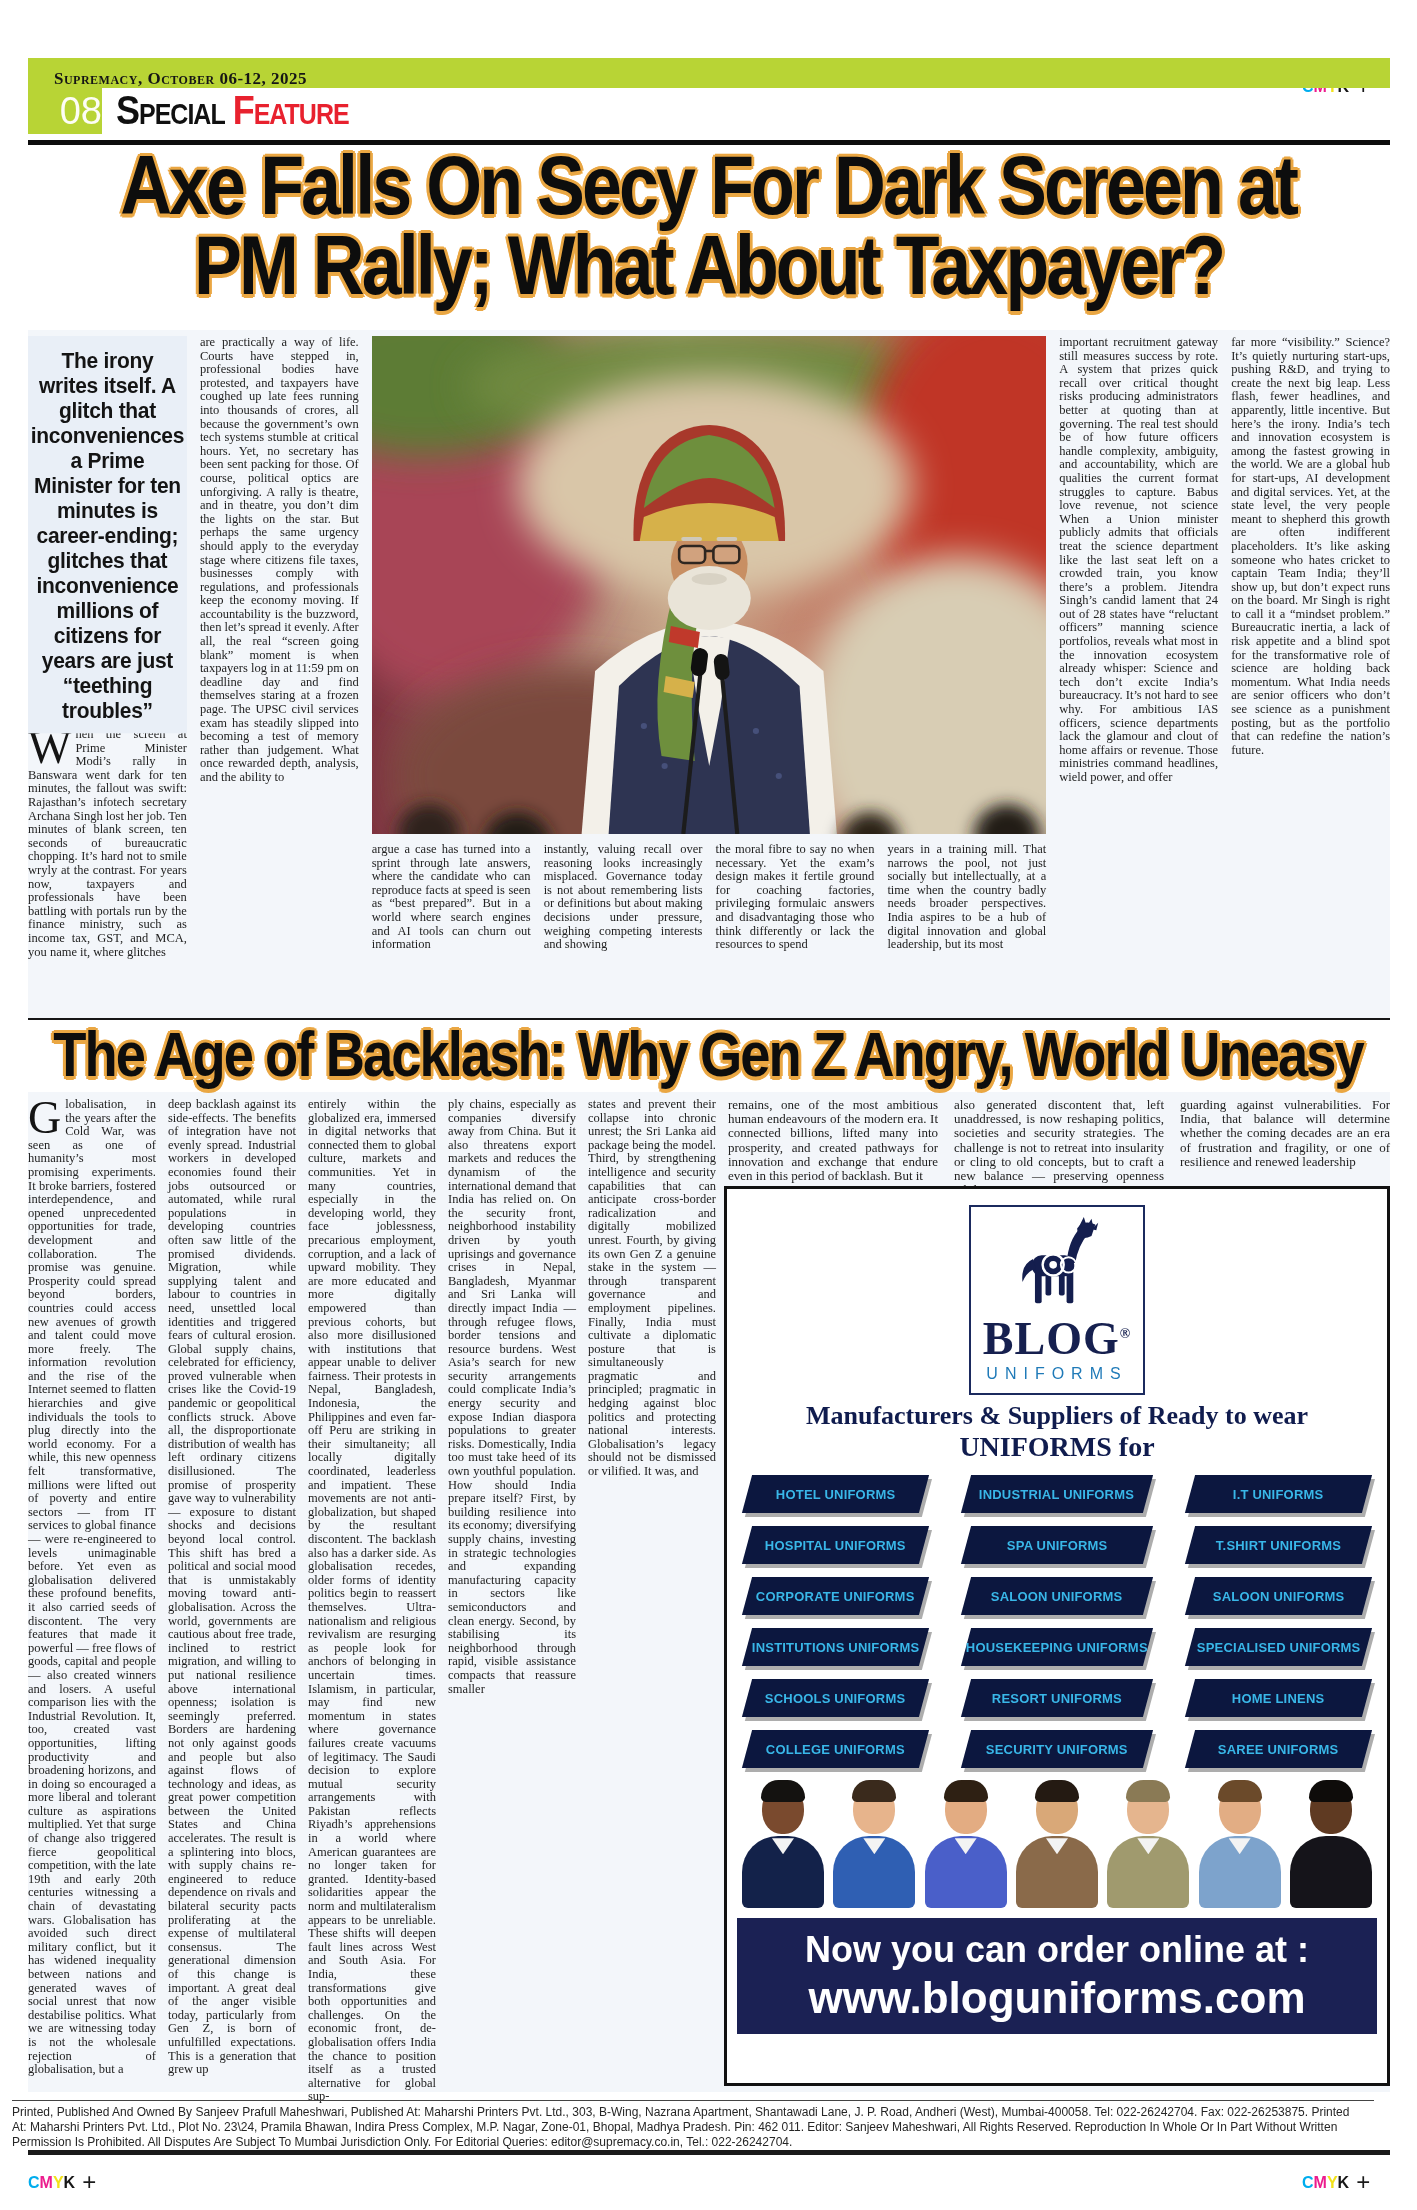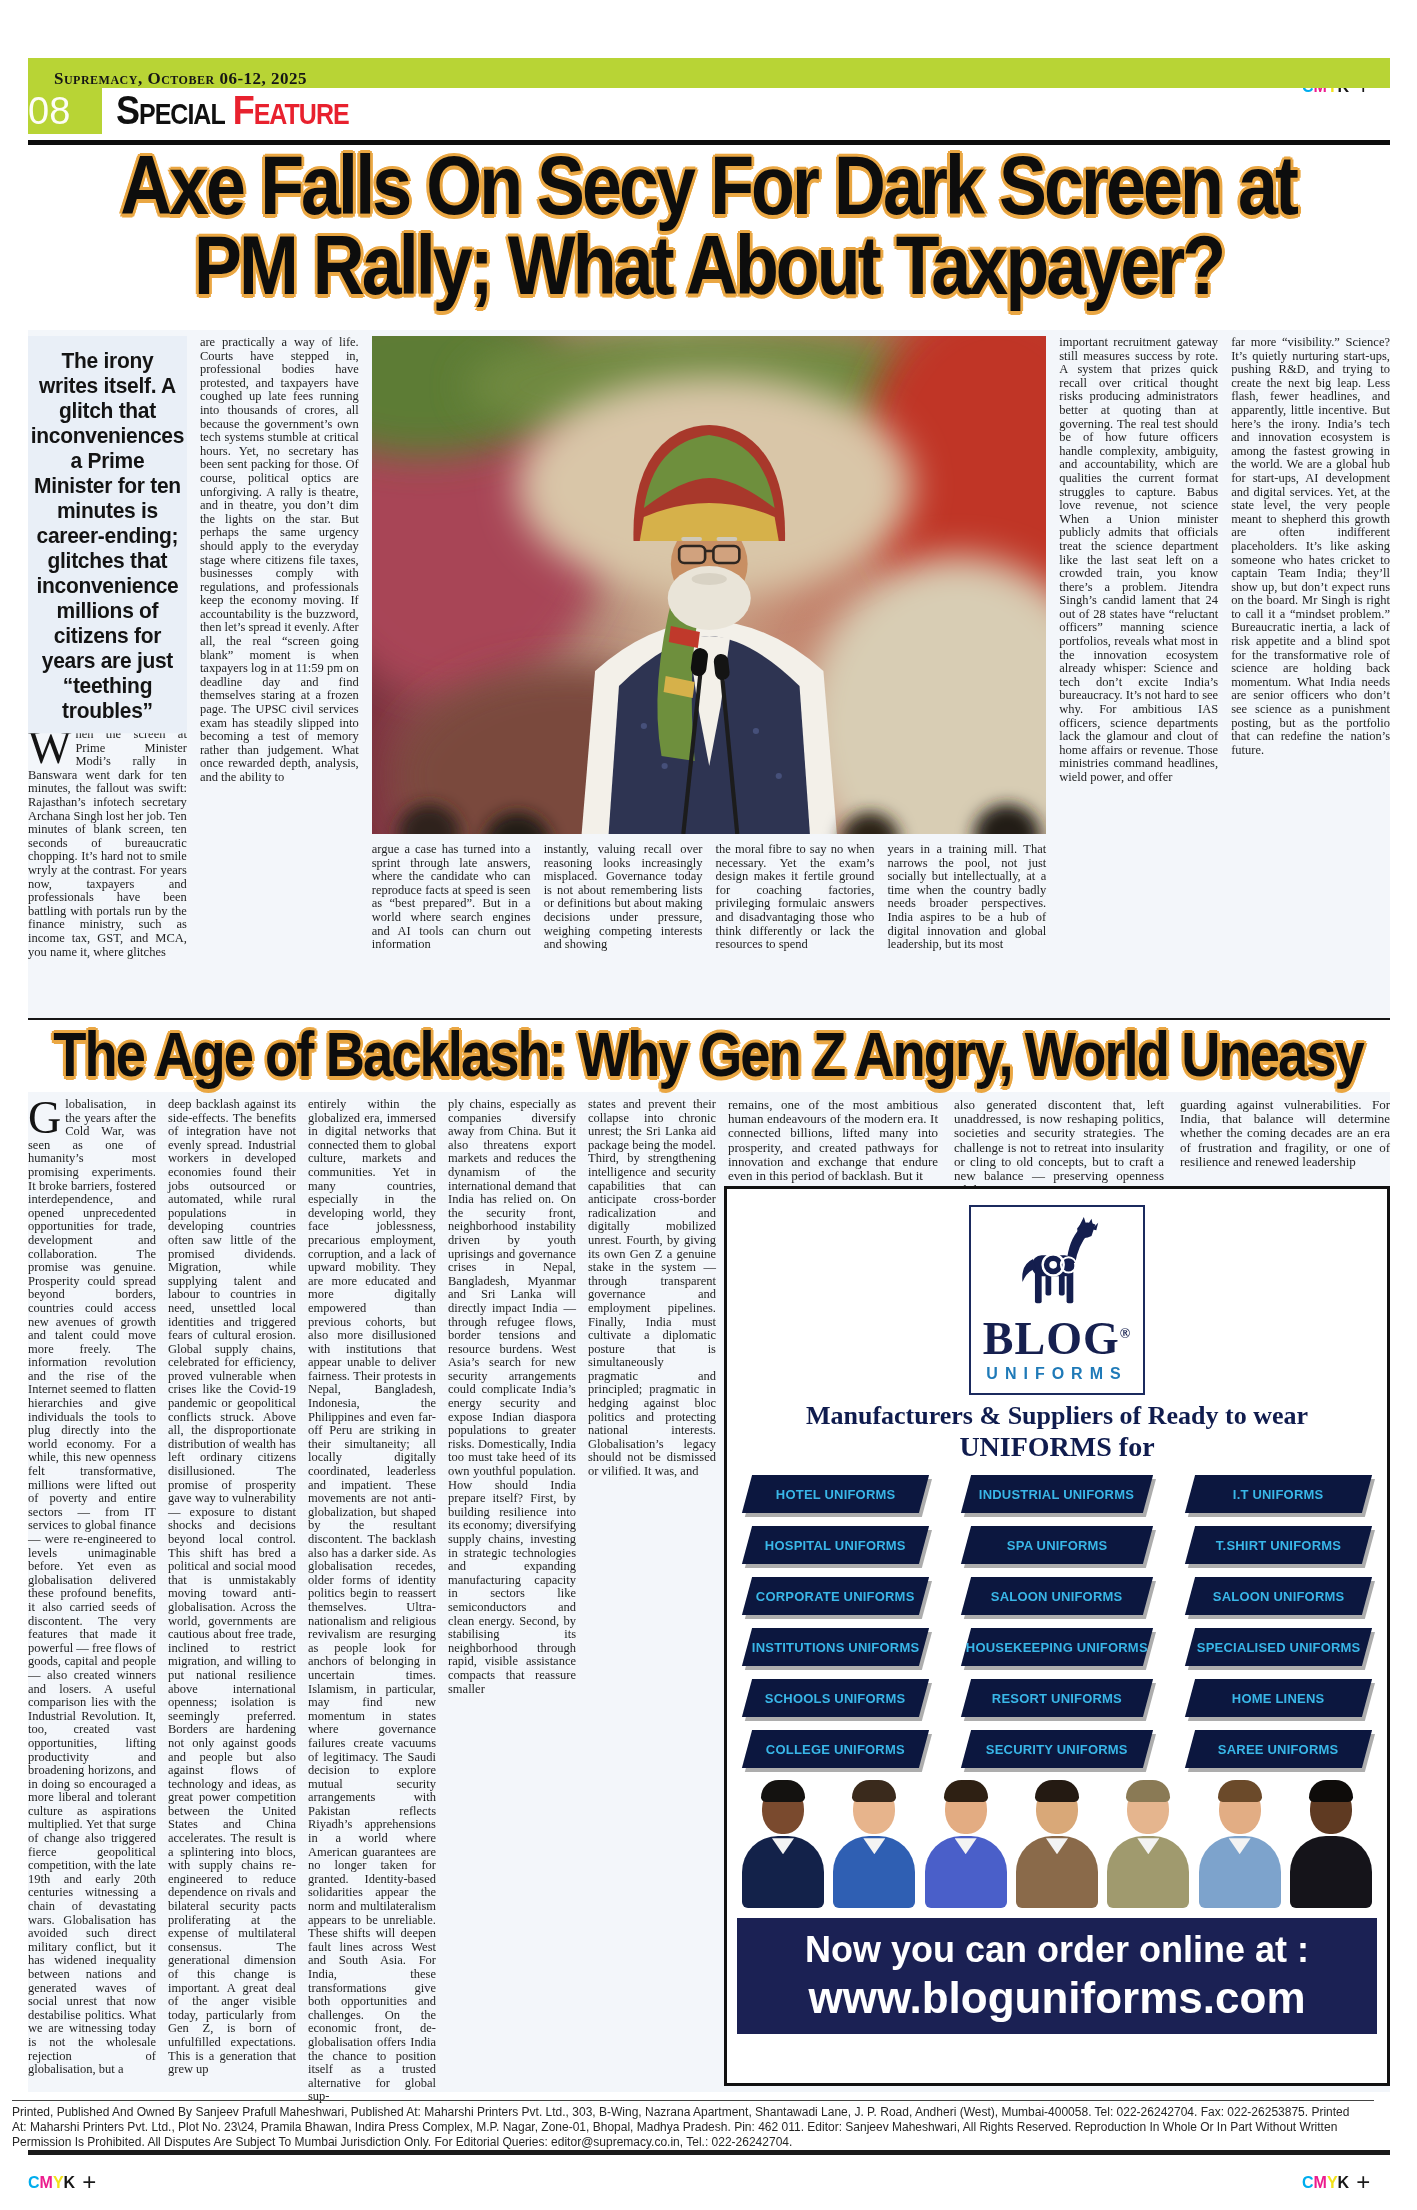--- a/index.html
+++ b/index.html
@@ -9,21 +9,21 @@
 
   
   .regmark { font-family:"Liberation Sans", sans-serif; font-weight:bold; font-size:16px; letter-spacing:0; white-space:nowrap; }
   .regmark .c { color:#00adee; } .regmark .m { color:#ec1c8d; }
   .regmark .y { color:#f2e21a; } .regmark .k { color:#161616; }
   .regmark .cross { color:#1a1a1a; font-weight:normal; font-size:24px; margin-left:7px; vertical-align:-2px; }
 
   
   .greenbar { left:28px; top:58px; width:1362px; height:30px; background:#b8d435; display:flex; align-items:center; padding-left:26px; }
   .dateline { font-variant:small-caps; font-weight:bold; font-size:17px; color:#151515; letter-spacing:.5px;margin-top:12px; }
-  .pagenum-box { left:28px; top:88px; width:74px; height:46px; background:#b8d435; display:flex; align-items:center; justify-content:flex-start; }
+  .pagenum-box { left:28px; top:88px; width:74px; height:46px; background:#b8d435; display:flex; align-items:center; justify-content:flex-end; }
   .pagenum { color:#fdfdf6; font-family:"Liberation Sans", sans-serif; font-size:38px; font-weight:normal; }
   .section-title { left:116px; top:88px; height:46px; display:flex; align-items:flex-end; font-variant:small-caps; font-family:"Liberation Sans", sans-serif; font-weight:bold; font-size:36px; letter-spacing:-1px; transform-origin:left bottom; transform:scaleY(1.15); }
   .section-title .w1 { color:#101010; margin-right:8px; }
   .section-title .w2 { color:#e8212e; }
   .toprule { left:28px; top:140px; width:1362px; height:5px; background:#0d0d0d; }
 
   
   .headline { left:0; top:146px; width:1417px; text-align:center; }
   .hline { display:inline-block; white-space:nowrap; font-family:"Liberation Sans", sans-serif; font-weight:bold; font-size:74px; line-height:80px; letter-spacing:-3px; color:#0d0d0d; transform:scale(.97,1.13); text-shadow:-2px -2px 0 #eaa743, 2px -2px 0 #eaa743, -2px 2px 0 #eaa743, 2px 2px 0 #eaa743, 3px 0 0 #eaa743, -3px 0 0 #eaa743, 0 3px 0 #eaa743, 0 -3px 0 #eaa743; }
 
@@ -47,21 +47,21 @@
   .headline2 .hline { font-size:56px; line-height:62px; letter-spacing:-2px; }
   .article2-left { left:28px; top:1098px; width:688px; height:992px; display:grid; grid-template-columns:repeat(5,1fr); column-gap:12px; }
   .article2-short { left:728px; top:1098px; width:662px; height:84px; display:grid; grid-template-columns:repeat(3,1fr); column-gap:16px; }
   .article2-short .bodytext { font-size:13px; line-height:14.2px; }
 
   
   .ad { left:724px; top:1186px; width:666px; height:900px; background:#ffffff; border:3px solid #111; padding-top:8px; }
   .logo-box { width:176px; margin:8px auto 6px; border:2px solid #1b2a5e; padding:8px 6px 10px; text-align:center; background:#fff; }
   .brand { font-family:"Liberation Serif", serif; font-weight:bold; font-size:46px; line-height:46px; color:#16204f; letter-spacing:1px; }
   .brand sup { font-size:14px; }
-  .brand-sub { font-family:"Liberation Sans", sans-serif; font-weight:bold; font-size:16px; color:#1f7ab8; letter-spacing:7px; margin-top:3px; }
+  .brand-sub { font-family:"Liberation Sans", sans-serif; font-weight:normal; font-size:16px; color:#1f7ab8; letter-spacing:7px; margin-top:3px; }
   .tagline1 { text-align:center; font-weight:bold; font-size:26px; line-height:30px; color:#101c4e; }
   .tagline2 { text-align:center; font-weight:bold; font-size:28px; line-height:32px; color:#101c4e; }
   .banners { margin:12px 20px 0; display:grid; grid-template-columns:repeat(3,1fr); column-gap:42px; row-gap:13px; }
   .banner { height:38px; background:#0c173f; transform:skewX(-15deg); box-shadow:4px 4px 0 rgba(20,20,20,.35); display:flex; align-items:center; justify-content:center; }
   .banner span { transform:skewX(15deg); color:#39b7e8; font-family:"Liberation Sans", sans-serif; font-weight:bold; font-size:13px; letter-spacing:.2px; white-space:nowrap; }
   .people { margin-top:10px; height:130px; display:flex; justify-content:space-between; align-items:flex-end; padding:0 14px; }
   .person { position:relative; width:84px; height:128px; }
   .person .head { position:absolute; top:4px; left:50%; transform:translateX(-50%); width:42px; height:50px; border-radius:50% 50% 46% 46%; }
   .person .hair { position:absolute; top:0; left:50%; transform:translateX(-50%); width:44px; height:22px; border-radius:22px 22px 6px 6px; }
   .person .torso { position:absolute; bottom:0; left:50%; transform:translateX(-50%); width:82px; height:72px; border-radius:36px 36px 6px 6px; }

